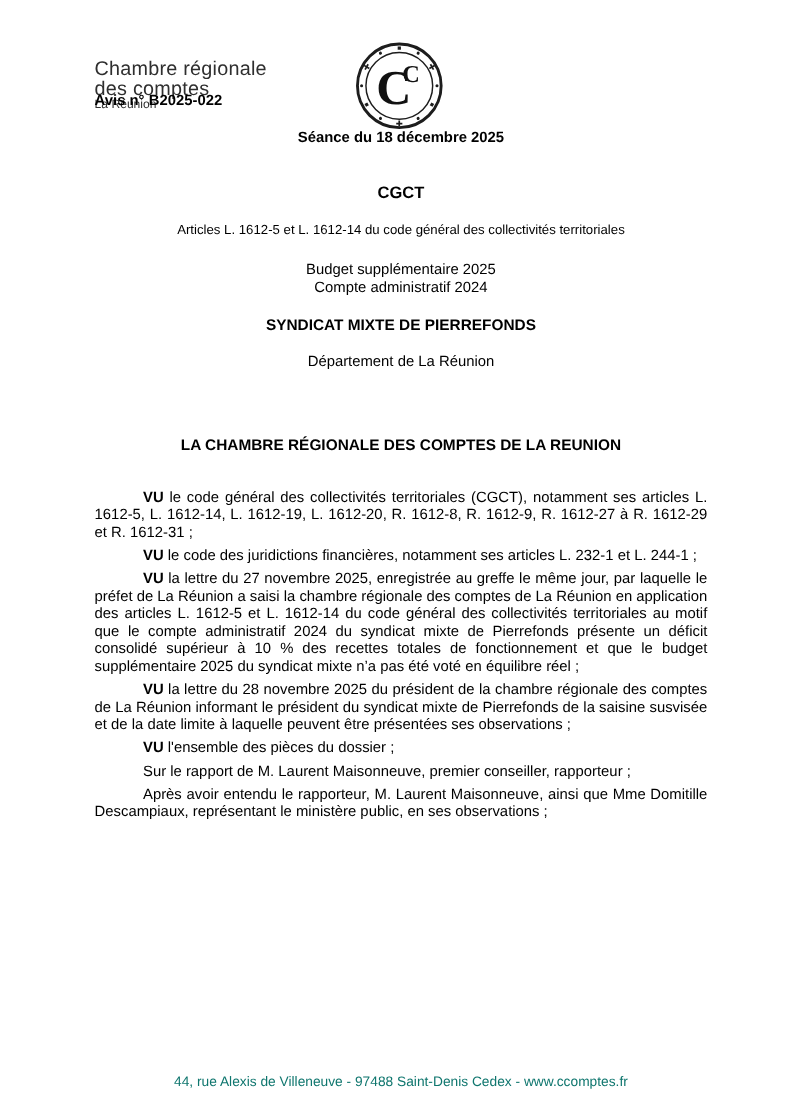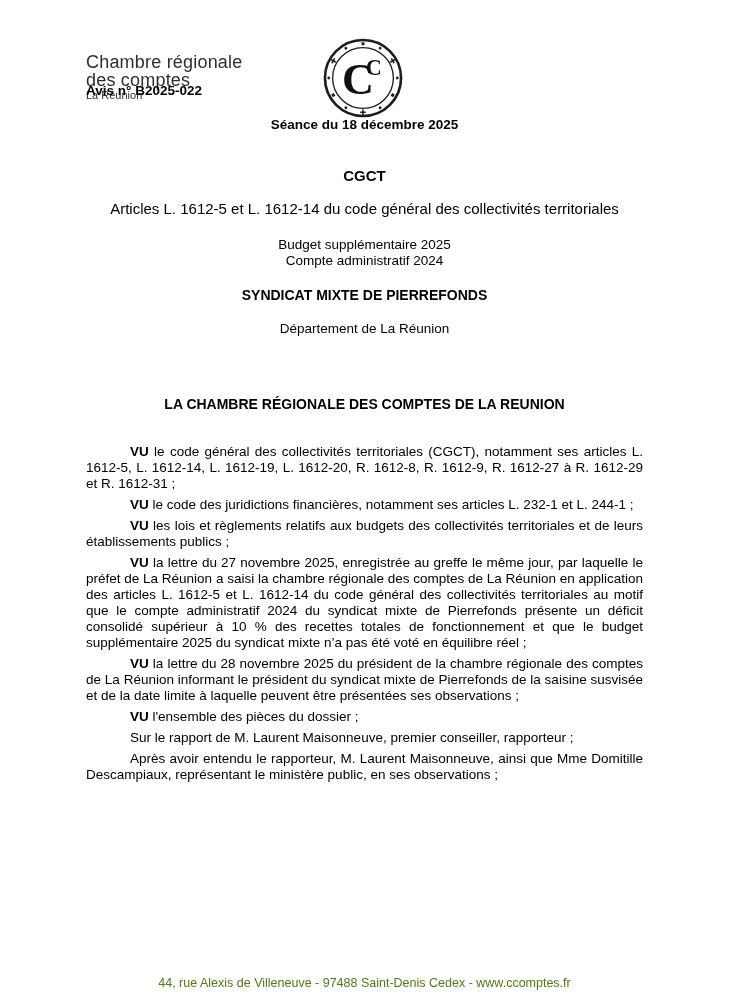--- a/index.html
+++ b/index.html
@@ -20,36 +20,36 @@
   .logo-main { font-size:18px; line-height:17.5px; letter-spacing:.2px; }
   .logo-sub  { font-size:11px; margin-top:0; color:#2f2f2f; }
   .seal { position:absolute; top:37px; left:322px; width:82px; height:82px; }
   
   .content { position:absolute; top:0; left:86px; width:557px; }
   .ref { font-weight:bold; font-size:13.5px; line-height:16px; margin:0; }
   .ref-avis   { margin-top:83px; }
   .ref-seance { margin-top:18px;text-align:center; }
   .t-center { text-align:center; }
   .title-main     { font-size:15px; font-weight:bold; line-height:18px; margin:34px 0 0; }
-  .title-articles { font-size:15px; line-height:16px; margin:16px 0 16px; }
+  .title-articles { font-size:12px; line-height:16px; margin:16px 0 16px; }
   .title-budget   { font-size:13.5px; line-height:16px; margin:20px 0 0; }
   .title-compte   { font-size:13.5px; line-height:16px; margin:0; }
   .title-org      { font-size:14px; font-weight:bold; line-height:16px; margin:18px 0 0; }
   .title-dept     { font-size:13.5px; line-height:16px; margin:18px 0 0; }
   .section-heading{ font-size:14px; font-weight:bold; line-height:16px; margin:59px 0 0; }
   .paras p {
     font-size:13.5px; line-height:16px;
     text-align:justify; text-indent:44px;
     margin:5px 0;
   }
   .paras p.first { margin-top:32px; }
   
   .footer {
     position:absolute; top:976px; left:0; width:729px;
-    text-align:center; font-size:12.5px; line-height:14px; color:#4d7c0f;
+    text-align:center; font-size:12.5px; line-height:14px; color:#0f766e;
   }
 </style>
 </head>
 <body>
 
 <div class="page">
 
   <div class="logo-text">
     <div class="logo-main">Chambre régionale</div>
     <div class="logo-main">des comptes</div>
@@ -111,21 +111,20 @@
     <p class="title-budget t-center">Budget supplémentaire 2025</p>
     <p class="title-compte t-center">Compte administratif 2024</p>
     <p class="title-org t-center">SYNDICAT MIXTE DE PIERREFONDS</p>
     <p class="title-dept t-center">Département de La Réunion</p>
 
     <h2 class="section-heading t-center">LA CHAMBRE RÉGIONALE DES COMPTES DE LA REUNION</h2>
 
     <div class="paras">
       <p class="first"><b>VU</b> <span>le code général des collectivités territoriales (CGCT), notamment ses articles L. 1612-5, L. 1612-14, L. 1612-19, L. 1612-20, R. 1612-8, R. 1612-9, R. 1612-27 à R. 1612-29 et R. 1612-31 ;</span></p>
       <p><b>VU</b> <span>le code des juridictions financières, notamment ses articles L. 232-1 et L. 244-1 ;</span></p>
-      <p><b>VU</b> <span>les lois et règlements relatifs aux budgets des collectivités territoriales et de leurs établissements publics ;</span></p>
       <p><b>VU</b> <span>la lettre du 27 novembre 2025, enregistrée au greffe le même jour, par laquelle le préfet de La Réunion a saisi la chambre régionale des comptes de La Réunion en application des articles L. 1612-5 et L. 1612-14 du code général des collectivités territoriales au motif que le compte administratif 2024 du syndicat mixte de Pierrefonds présente un déficit consolidé supérieur à 10 % des recettes totales de fonctionnement et que le budget supplémentaire 2025 du syndicat mixte n’a pas été voté en équilibre réel ;</span></p>
       <p><b>VU</b> <span>la lettre du 28 novembre 2025 du président de la chambre régionale des comptes de La Réunion informant le président du syndicat mixte de Pierrefonds de la saisine susvisée et de la date limite à laquelle peuvent être présentées ses observations ;</span></p>
       <p><b>VU</b> <span>l'ensemble des pièces du dossier ;</span></p>
       <p><span>Sur le rapport de M. Laurent Maisonneuve, premier conseiller, rapporteur ;</span></p>
       <p><span>Après avoir entendu le rapporteur, M. Laurent Maisonneuve, ainsi que Mme Domitille Descampiaux, représentant le ministère public, en ses observations ;</span></p>
     </div>
 
   </div>
 
   <div class="footer">44, rue Alexis de Villeneuve - 97488 Saint-Denis Cedex - www.ccomptes.fr</div>

